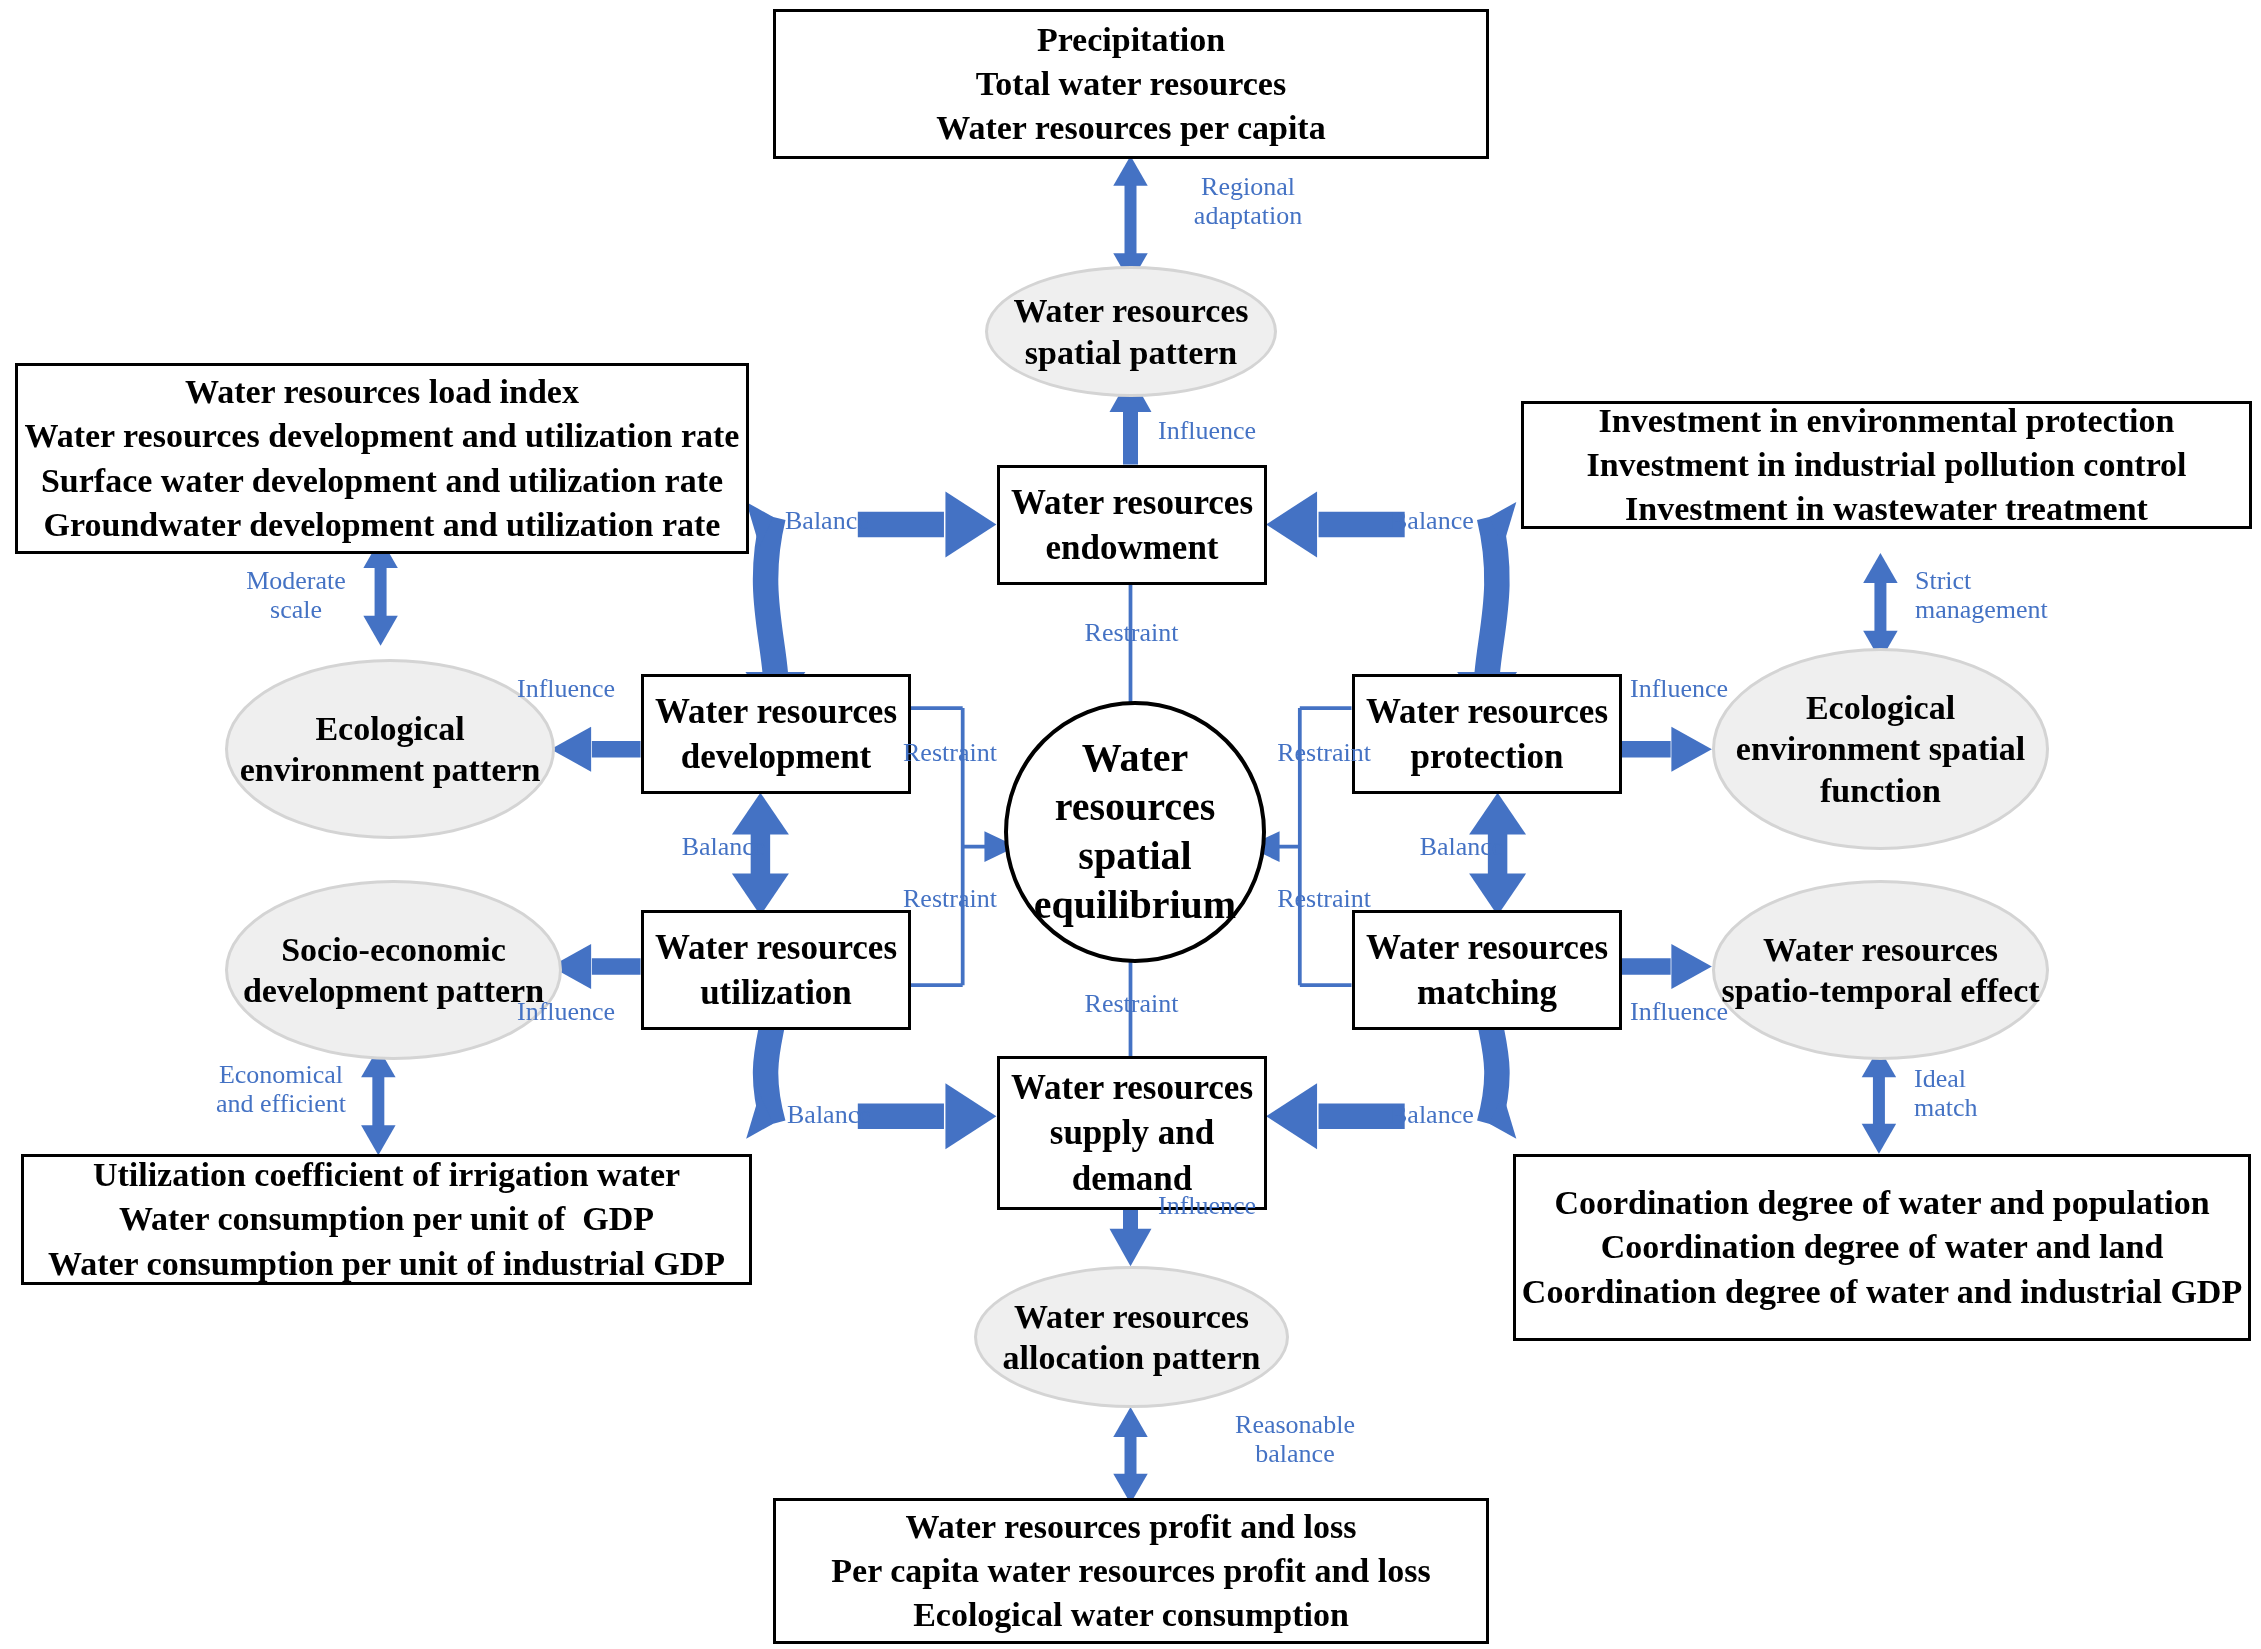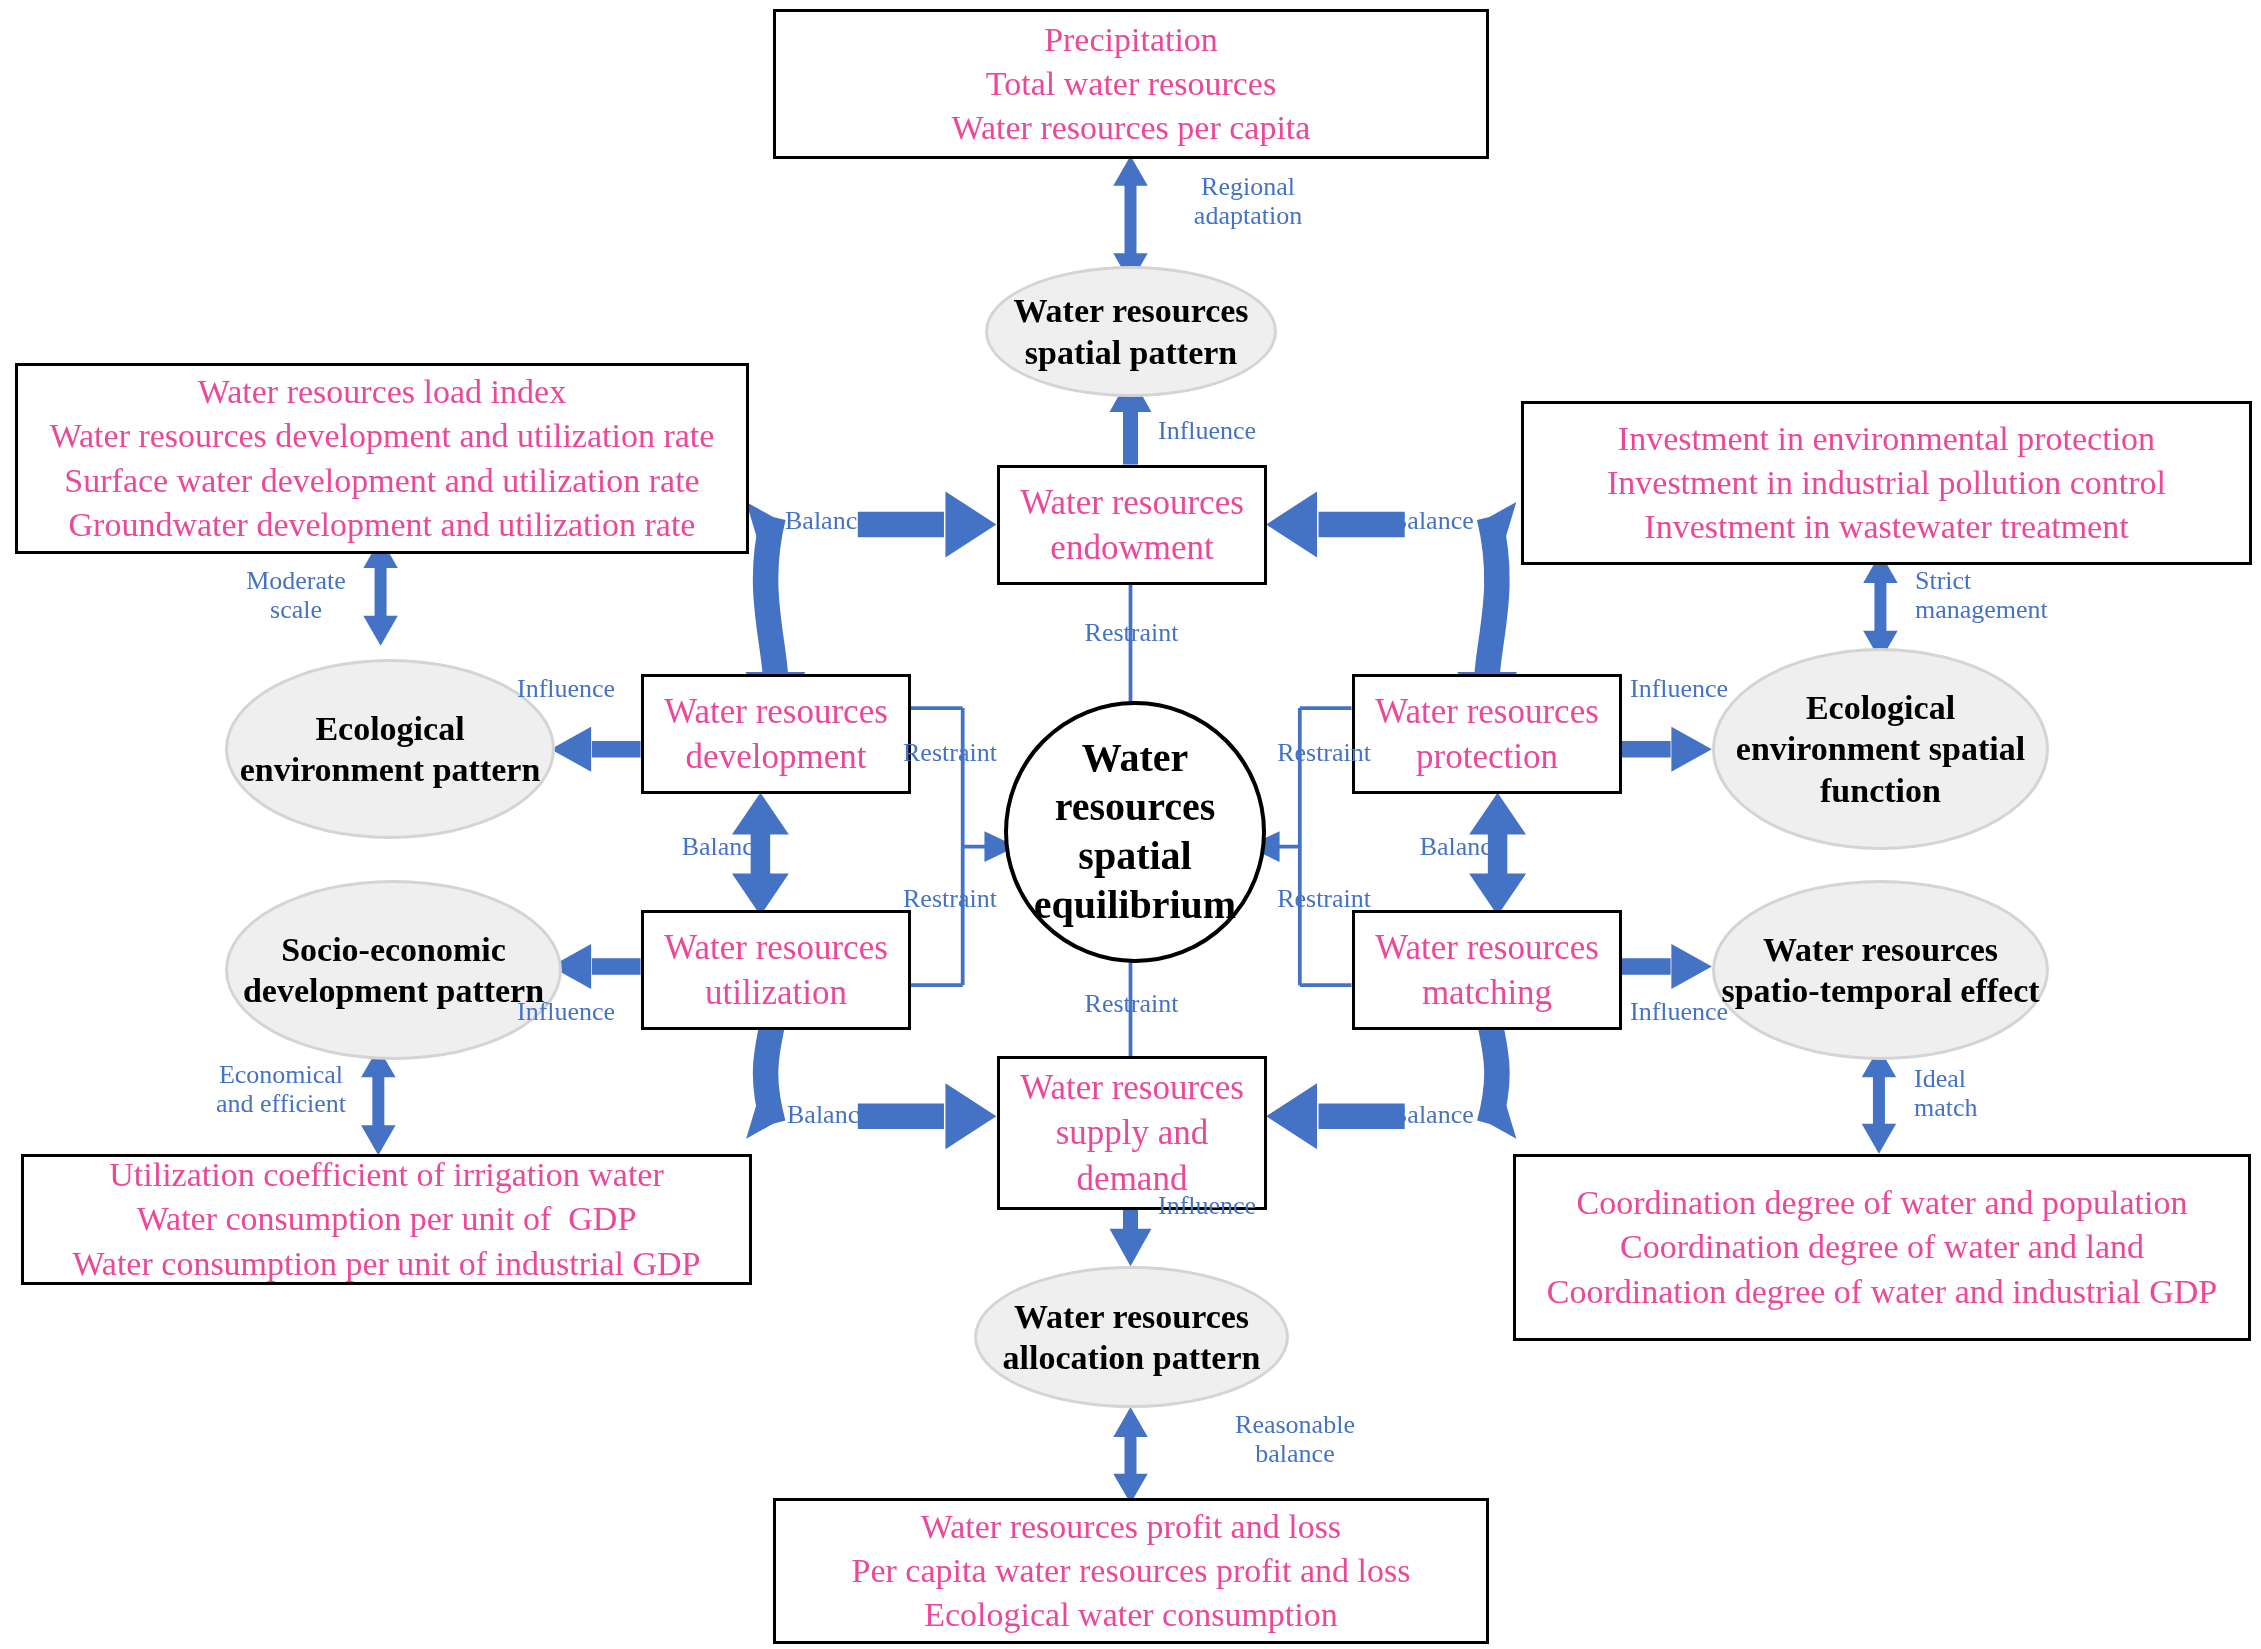--- a/index.html
+++ b/index.html
@@ -4,21 +4,21 @@
 <style>
   html,body{margin:0;padding:0;background:#ffffff;}
   body{width:2261px;height:1649px;position:relative;overflow:hidden;
        font-family:"Liberation Serif","DejaVu Serif",serif;}
   #stage{position:absolute;left:0;top:0;width:2261px;height:1649px;}
   svg.layer{position:absolute;left:0;top:0;width:2261px;height:1649px;pointer-events:none;}
 
   .node{position:absolute;display:flex;align-items:center;justify-content:center;
         text-align:center;box-sizing:border-box;}
   .rect{border:3.7px solid #000;background:#fff;}
-  .rect .lines{line-height:1.30;font-weight:normal;color:#ec4899;}
+  .rect .lines{line-height:1.30;font-weight:bold;color:#000000;}
   .ell{background:#efefef;border:3.7px solid #d4d4d4;border-radius:50%;}
   .ell .lines{line-height:1.22;font-weight:bold;color:#000;}
   .circle{background:#fff;border:4.5px solid #000;border-radius:50%;}
   .circle .lines{line-height:1.22;font-weight:bold;color:#000000;}
 
   .fs-idx{font-size:34px;}
   .fs-core{font-size:35px;}
   .fs-ell{font-size:34px;}
   .fs-circ{font-size:40px;}
 
@@ -197,21 +197,21 @@
 
   <div class="node rect" style="left:15px;top:363px;width:734px;height:191px;">
     <div class="lines fs-idx">
       <div>Water resources load index</div>
       <div>Water resources development and utilization rate</div>
       <div>Surface water development and utilization rate</div>
       <div>Groundwater development and utilization rate</div>
     </div>
   </div>
 
-  <div class="node rect" style="left:1521px;top:401px;width:731px;height:164px;">
+  <div class="node rect" style="left:1521px;top:401px;width:731px;height:128px;">
     <div class="lines fs-idx">
       <div>Investment in environmental protection</div>
       <div>Investment in industrial pollution control</div>
       <div>Investment in wastewater treatment</div>
     </div>
   </div>
 
   <div class="node rect" style="left:997px;top:465px;width:270px;height:120px;">
     <div class="lines fs-core" style="white-space:pre-line;">Water resources
 endowment</div>

